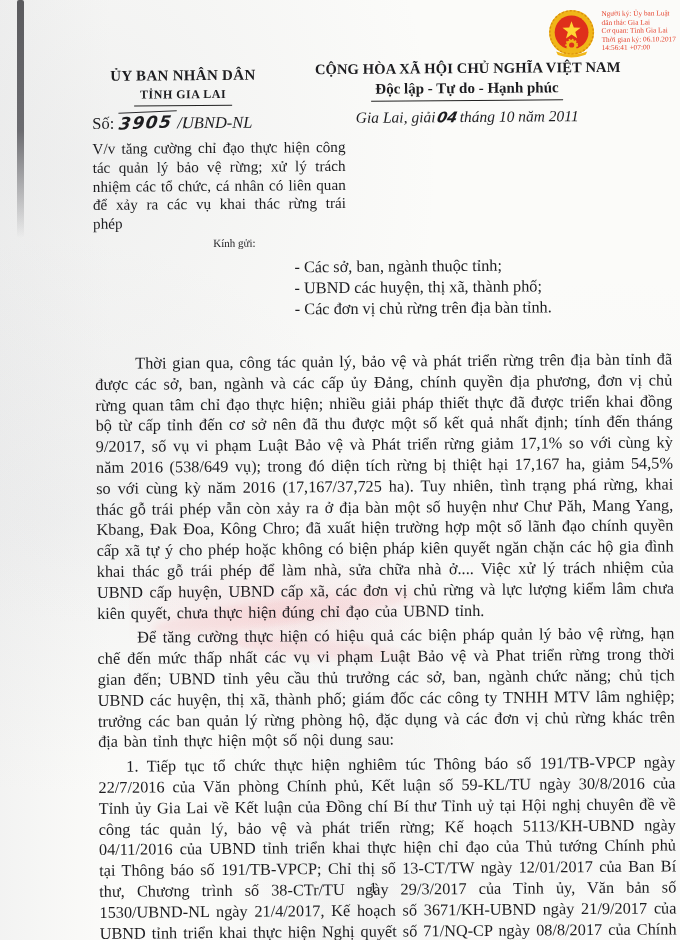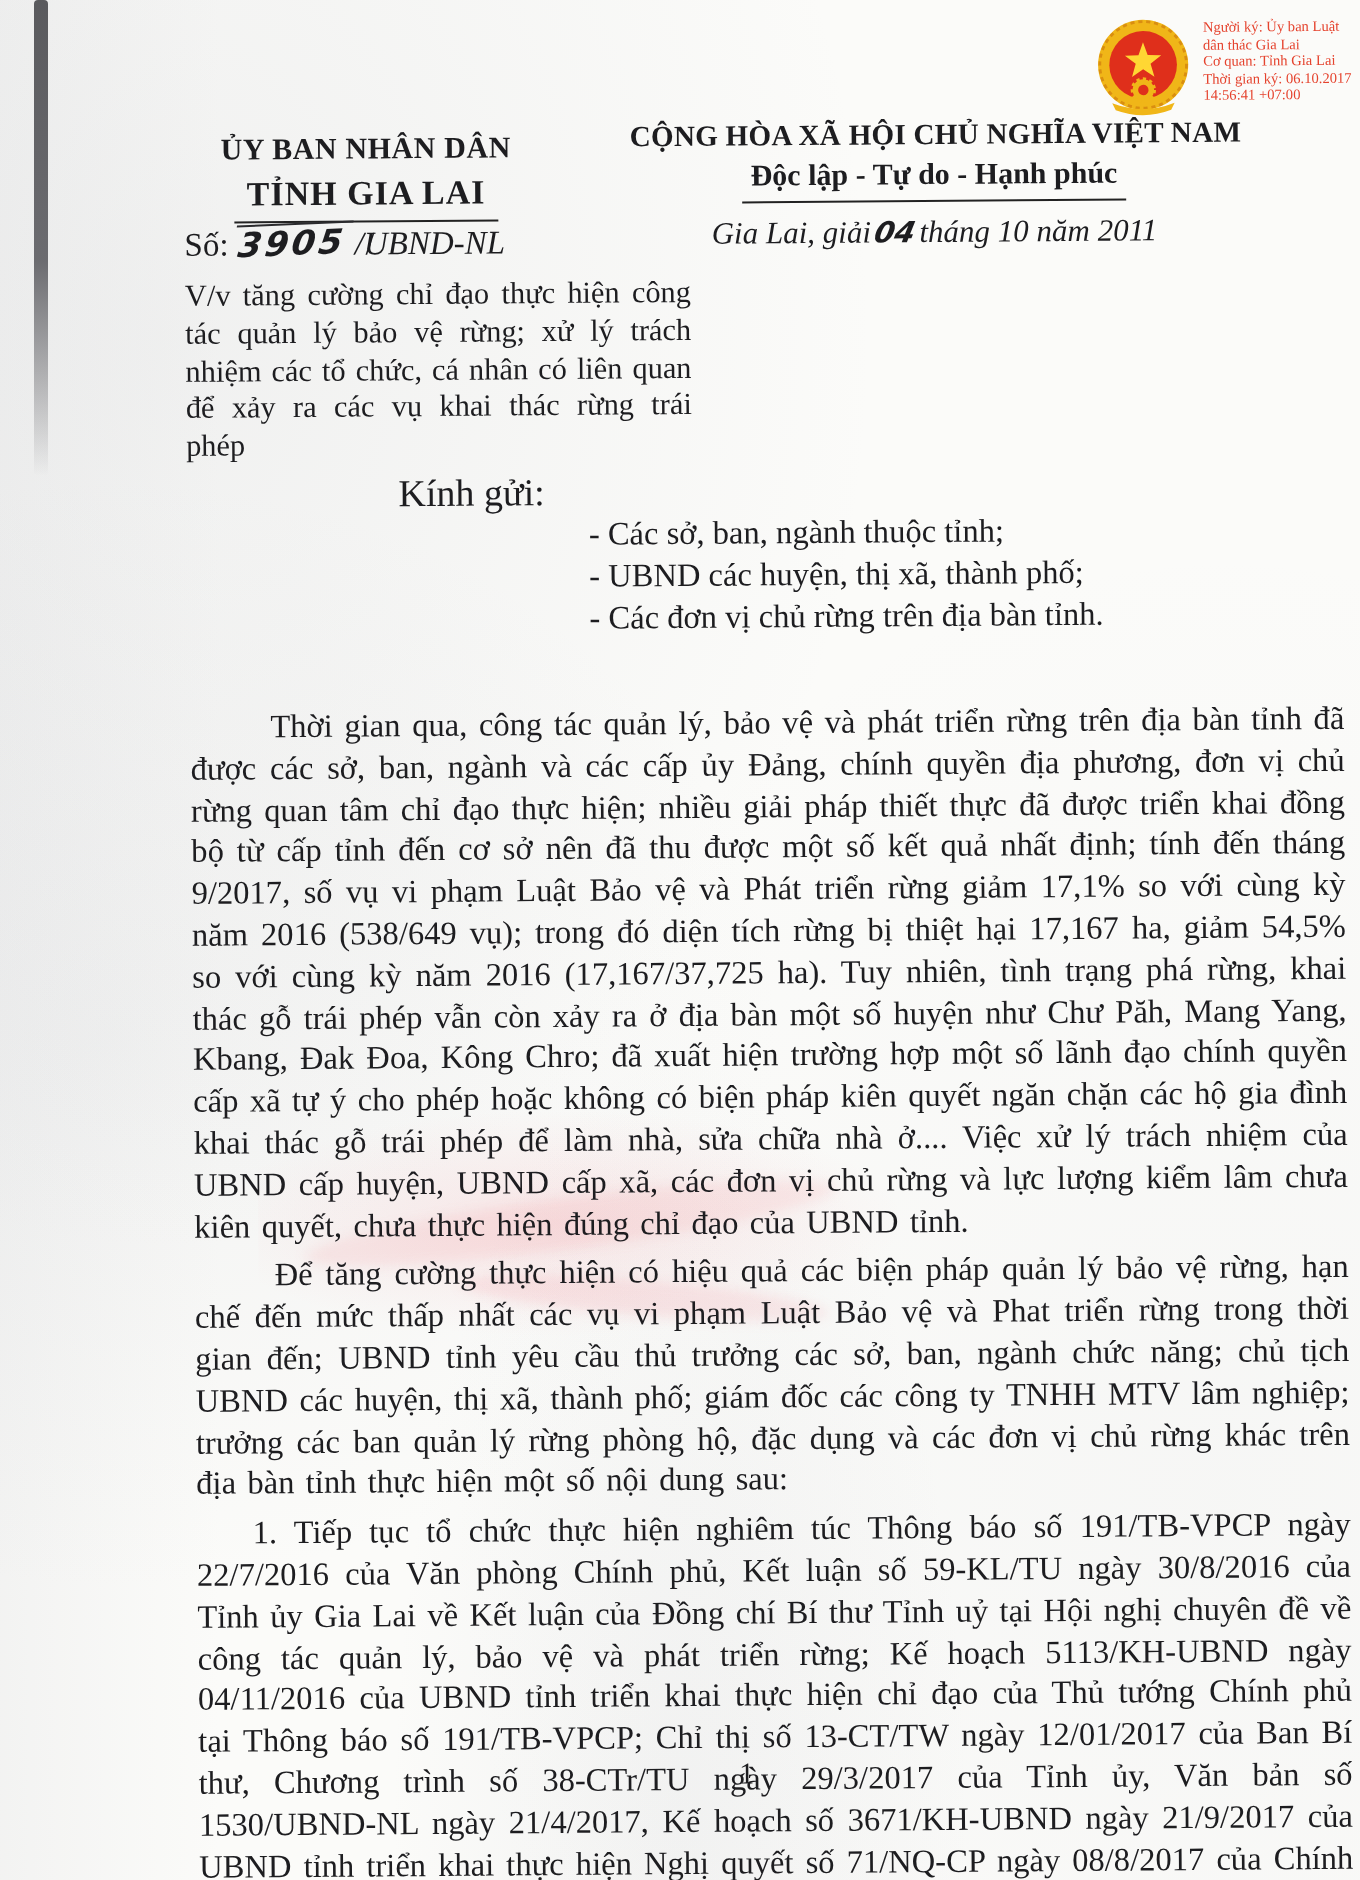--- a/index.html
+++ b/index.html
@@ -32,40 +32,40 @@
 
   
   .stamp{position:absolute;left:549px;top:8px;display:flex;align-items:flex-start;gap:4px;}
   .stamp-text{width:80px;font-family:"Liberation Serif","DejaVu Serif",serif;
     font-size:7.3px;line-height:8.6px;color:#e5432e;padding-top:4px;}
   .emblem{width:52px;height:56px;flex:0 0 auto;}
 
   
   .header-left{position:absolute;left:78px;top:66px;width:216px;text-align:center;}
   .hl1{font-weight:bold;font-size:15px;letter-spacing:.3px;}
-  .hl2{display:inline-block;font-weight:bold;font-size:17px;letter-spacing:.5px;
+  .hl2{display:inline-block;font-weight:bold;font-size:12px;letter-spacing:.5px;
     border-bottom:1.4px solid #222;padding:2px 6px 3px 6px;margin-top:1px;}
   .doc-number{position:absolute;left:95px;top:110px;font-size:16.5px;white-space:nowrap;}
   .hand{display:inline-block;font-family:"DejaVu Sans",sans-serif;font-style:italic;font-weight:bold;
     font-size:17px;letter-spacing:1.5px;transform:skewX(-10deg) rotate(-2deg);
     border-top:1.6px solid #2a2a2d;padding:0 3px 0 2px;margin:0 3px;}
   .header-right{position:absolute;left:318px;top:61px;width:304px;text-align:center;}
   .hr1{font-weight:bold;font-size:14.6px;letter-spacing:.1px;white-space:nowrap;}
   .hr2{display:inline-block;font-weight:bold;font-size:15px;border-bottom:1.5px solid #222;
     padding:1px 4px 3px 4px;margin-top:2px;}
   .place-date{margin-top:7px;font-style:italic;font-size:15.5px;white-space:nowrap;}
   .day-hand{display:inline-block;font-family:"DejaVu Sans",sans-serif;font-style:italic;font-weight:bold;
     font-size:14.5px;transform:skewX(-12deg);margin:0 2px;}
 
   
   .subject{position:absolute;left:95px;top:138px;width:253px;
     font-size:15.2px;line-height:18.8px;text-align:justify;word-spacing:1px;}
 
   
-  .salutation-label{position:absolute;left:201px;top:236px;font-size:19px;}
+  .salutation-label{position:absolute;left:215px;top:236px;font-size:11px;}
   .recipients{position:absolute;left:296px;top:257px;font-size:16.3px;line-height:20.8px;}
 
   
   .body-text{position:absolute;left:96px;top:352px;width:577px;
     font-size:16.3px;line-height:20.8px;text-align:justify;word-spacing:1.6px;}
   .body-text p{margin:0 0 4px 0;text-indent:40px;}
   .body-text p.numbered{text-indent:28px;margin-bottom:0;}
 
   .page-num{position:absolute;left:0;top:880px;width:740px;text-align:center;font-size:15px;}
 </style>

